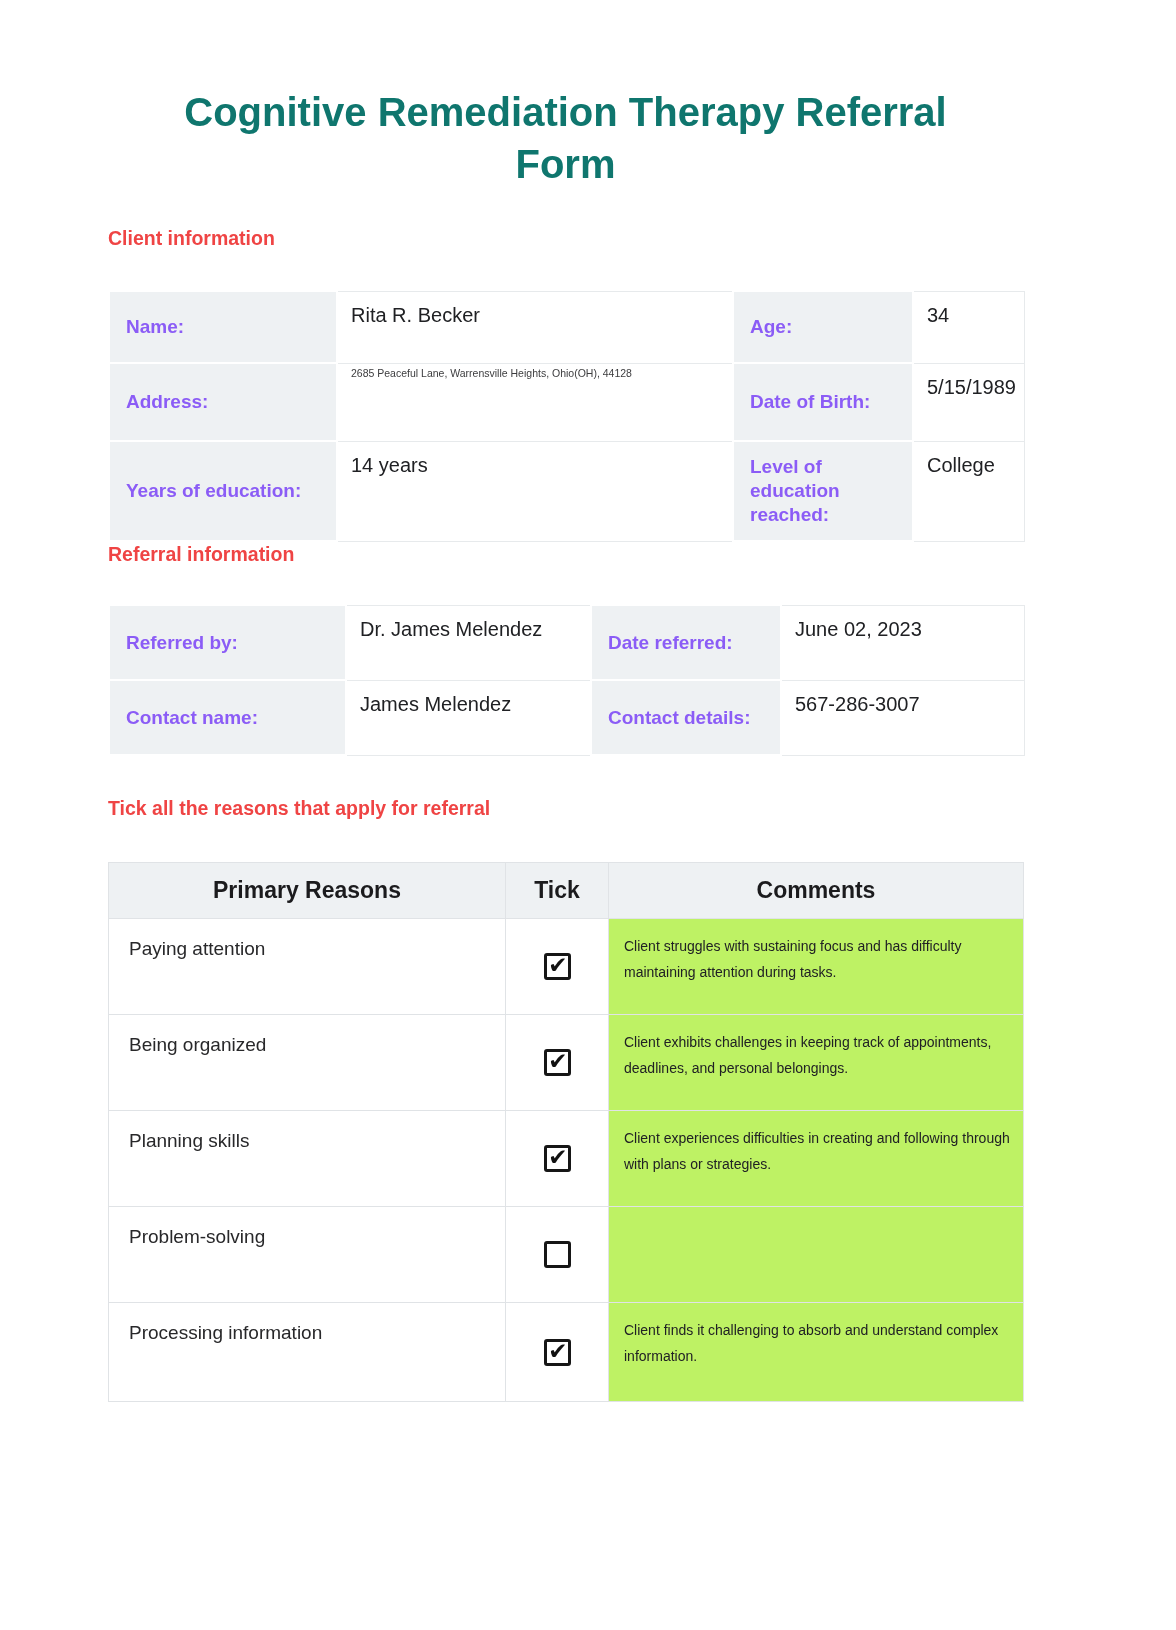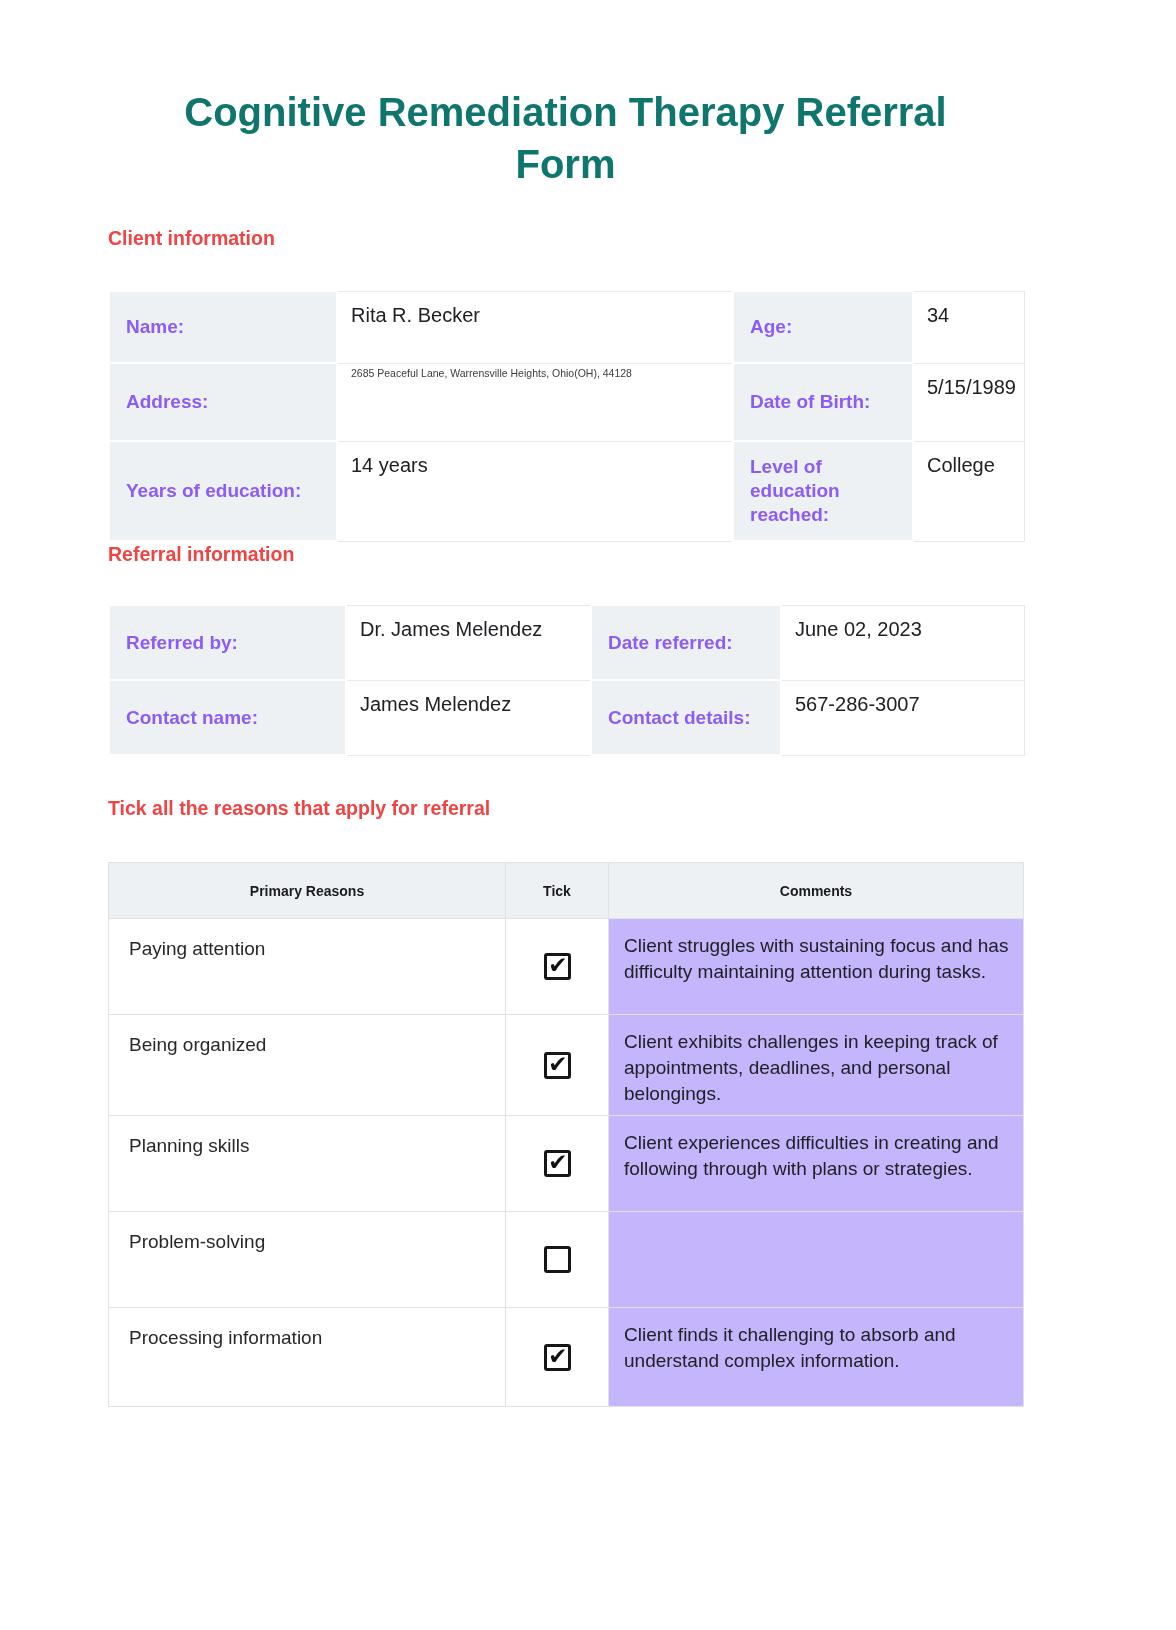--- a/index.html
+++ b/index.html
@@ -71,21 +71,21 @@
   #referral-table tr { height: 75px; }
 
   
   .reasons-table { margin-top: 42px; width: 915px; }
   .reasons-table th, .reasons-table td {
     border: 1px solid #e0e3e6;
   }
   .reasons-table thead tr { height: 56px; }
   .reasons-table th {
     background: #eef1f3;
-    font-size: 14px;
+    font-size: 23px;
     font-weight: bold;
     text-align: center;
     vertical-align: middle;
     color: #1b1b1d;
   }
   .reasons-table tbody tr { height: 96px; }
   .reasons-table tbody tr:last-child { height: 99px; }
   td.reason-cell {
     vertical-align: top;
     padding: 17px 14px 8px 20px;
@@ -95,24 +95,24 @@
     background: #fff;
   }
   td.tick-cell {
     vertical-align: middle;
     text-align: center;
     background: #fff;
   }
   td.comment-cell {
     vertical-align: top;
     padding: 14px 10px 8px 15px;
-    font-size: 19px;
+    font-size: 14px;
     line-height: 26px;
     color: #202124;
-    background: #c4b5fd;
+    background: #bef264;
   }
   .checkbox {
     display: inline-flex;
     align-items: center;
     justify-content: center;
     width: 27px; height: 27px;
     border: 3px solid #161616;
     border-radius: 3px;
     background: #fff;
   }

